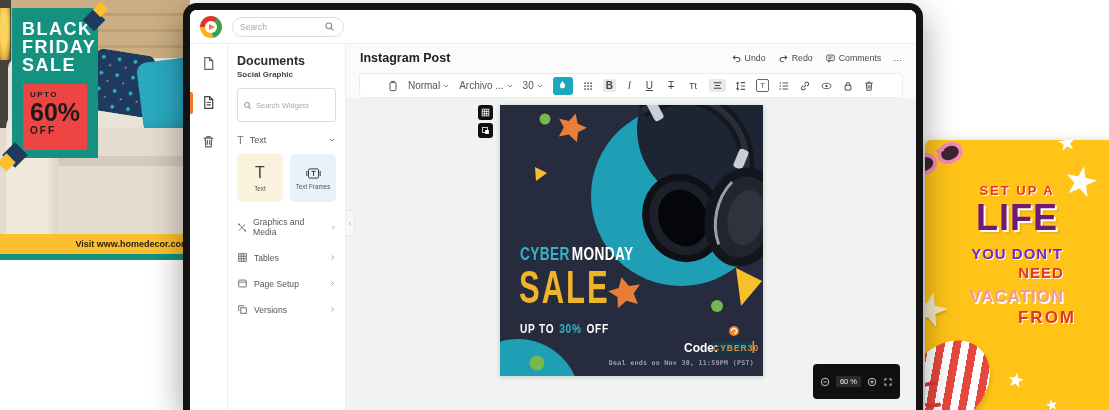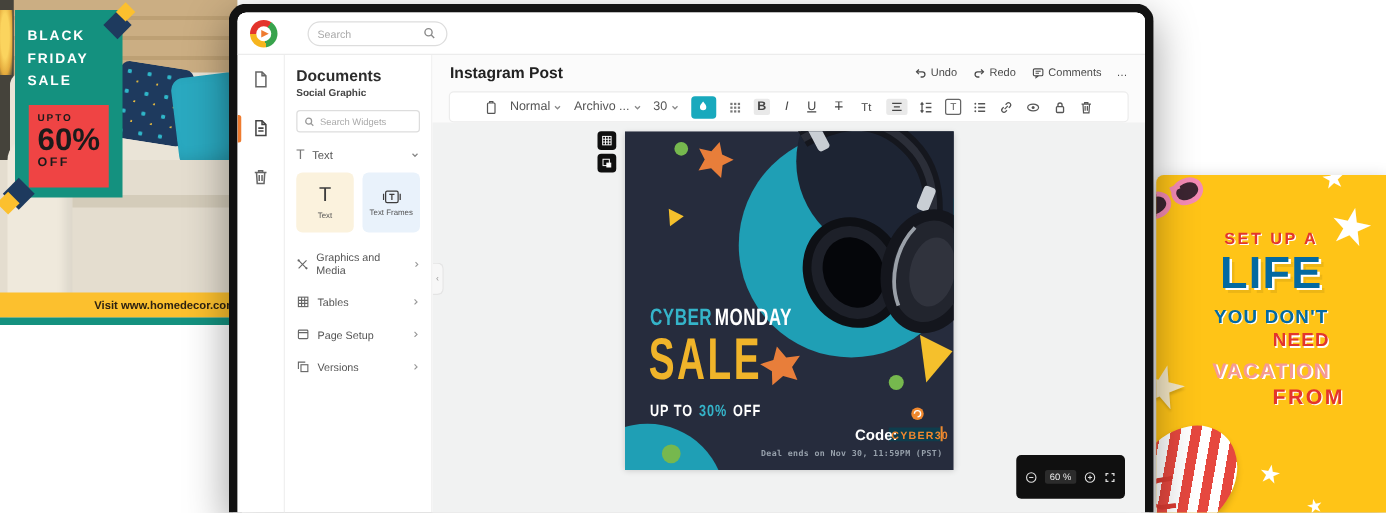--- a/index.html
+++ b/index.html
@@ -27,21 +27,21 @@
             background:#efe9dc; border-radius:18px 18px 0 0; box-shadow:inset -6px 0 8px rgba(0,0,0,.08); }
   .pl-pillow-navy { position:absolute; left:92px; top:52px; width:60px; height:62px;
             background:#1e3a5e; border-radius:8px; transform:rotate(9deg);
             background-image:radial-gradient(circle at 8px 8px, #2fb6c9 1.5px, transparent 2px),
                              radial-gradient(circle at 16px 16px, #f2c23d 1.2px, transparent 2px);
             background-size:16px 16px; }
   .pl-pillow-teal { position:absolute; left:140px; top:60px; width:56px; height:72px;
             background:#2aa9c0; border-radius:10px; transform:rotate(-7deg);
             box-shadow:inset -8px -6px 12px rgba(0,0,0,.15); }
   .pl-panel { position:absolute; left:12px; top:8px; width:86px; height:150px; background:#14917f; }
-  .pl-panel-text { padding:12px 0 0 10px; color:#fff; font-weight:bold; font-size:11px;
+  .pl-panel-text { padding:12px 0 0 10px; color:#fff; font-weight:bold; font-size:18px;
                    letter-spacing:1.5px; line-height:18px; }
   .pl-box { position:absolute; left:11px; top:76px; width:64px; height:66px; background:#ef4444;
             color:#1b1b1b; padding:6px 0 0 7px; }
   .pl-box .upto { font-size:8px; font-weight:bold; letter-spacing:1.5px; }
   .pl-box .pct  { font-size:25px; font-weight:bold; letter-spacing:0; line-height:26px; }
   .pl-box .off  { font-size:10px; font-weight:bold; letter-spacing:2px; }
   .diamond { position:absolute; transform:rotate(45deg); }
   .pl-d1 { left:86px; top:12px;  width:16px; height:16px; background:#1e3a5e; }
   .pl-d2 { left:95px; top:4px;   width:11px; height:11px; background:#fcc02e; }
   .pl-d3 { left:6px;  top:146px; width:18px; height:18px; background:#1e3a5e; }
@@ -51,23 +51,23 @@
                line-height:20px; padding-right:1px; }
   .pl-footer-strip { position:absolute; left:0; bottom:0; width:190px; height:6px; background:#14917f; }
 
   
   .poster-right { position:absolute; left:925px; top:140px; width:184px; height:270px;
                   overflow:hidden; z-index:1; background:#ffc417; border-radius:6px 0 0 0;
                   box-shadow:0 4px 14px rgba(0,0,0,.25); }
   .pr-text { position:absolute; left:0; top:44px; width:184px; text-align:center; line-height:1; }
   .pr-l1 { font-size:13px; font-weight:bold; color:#e3352c; letter-spacing:2px;
            text-shadow:1px 1px 0 #fff; }
-  .pr-l2 { font-size:36px; font-weight:bold; color:#0369a1; letter-spacing:1px; margin-top:3px;
+  .pr-l2 { font-size:36px; font-weight:bold; color:#701a75; letter-spacing:1px; margin-top:3px;
            text-shadow:2px 2px 0 #fff, 4px 4px 0 rgba(0,0,0,.07); }
-  .pr-l3 { font-size:15px; font-weight:bold; color:#0369a1; margin-top:10px; letter-spacing:1px;
+  .pr-l3 { font-size:15px; font-weight:bold; color:#6d28d9; margin-top:10px; letter-spacing:1px;
            text-shadow:1px 1px 0 #fff; }
   .pr-l4 { font-size:15px; font-weight:bold; color:#e3352c; margin-top:4px; letter-spacing:1px;
            text-shadow:1px 1px 0 #fff;margin-left:48px; }
   .pr-l5 { font-size:17px; font-weight:bold; color:#f59a93; margin-top:8px; letter-spacing:1px;
            text-shadow:1.5px 1.5px 0 #fff; }
   .pr-l6 { font-size:17px; font-weight:bold; color:#e3352c; margin-top:4px; padding-left:60px;
            letter-spacing:2px; text-shadow:1px 1px 0 #fff; }
   .pr-star { position:absolute; color:#fff; }
   .pr-s1 { right:10px; top:18px; font-size:40px; transform:rotate(12deg); }
   .pr-s2 { right:32px; top:-10px; font-size:22px; transform:rotate(-8deg); }
@@ -89,21 +89,21 @@
               border-left:4px solid #d93b32; border-right:4px solid #d93b32;
               border-radius:0 0 50% 50%; transform:rotate(40deg); }
 
   
   .window { position:absolute; left:183px; top:3px; width:740px; height:407px; z-index:2;
             border:7px solid #121212; border-bottom:none; border-radius:14px 14px 0 0;
             background:#fff; box-shadow:0 12px 34px rgba(0,0,0,.38); overflow:hidden; }
   .win-inner { position:absolute; inset:0; display:flex; flex-direction:column; background:#fff; }
 
   
-  .hdr { height:34px; display:flex; align-items:center; padding:0 10px; gap:24px;
+  .hdr { height:34px; display:flex; align-items:center; padding:0 10px; gap:10px;
          border-bottom:1px solid #ececec; background:#fff; flex:0 0 auto; }
   .logo { width:22px; height:22px; border-radius:50%; position:relative; flex:0 0 auto;
           background:conic-gradient(from -90deg, #e3342b 0 34%, #38a34c 34% 72%, #f6b51e 72% 100%); }
   .logo::after { content:""; position:absolute; left:5px; top:5px; width:12px; height:12px;
           border-radius:50%; background:#fff; }
   .logo::before { content:""; position:absolute; left:9px; top:8px; width:0; height:0; z-index:1;
           border-left:6px solid #ef7b2f; border-top:3px solid transparent; border-bottom:3px solid transparent; }
   .hdr-search { width:112px; height:20px; border:1px solid #ddd; border-radius:11px;
                 display:flex; align-items:center; padding:0 7px; gap:4px; }
   .hdr-search input { border:none; outline:none; width:80px; font-size:8.5px; color:#444;
@@ -123,21 +123,21 @@
   .rail { width:38px; border-right:1px solid #f0f0f0; display:flex; flex-direction:column;
           align-items:center; padding-top:12px; gap:24px; flex:0 0 auto; }
   .rail-item { position:relative; width:38px; display:flex; justify-content:center; }
   .rail-item.active::before { content:""; position:absolute; left:0; top:-3px; width:3px;
           height:22px; background:#ef7b2f; border-radius:0 2px 2px 0; }
 
   
   .sidebar { width:118px; border-right:1px solid #eee; padding:10px 9px; flex:0 0 auto; }
   .sb-title { font-size:12.5px; font-weight:bold; color:#2c2c2c; }
   .sb-sub { font-size:8px; font-weight:bold; color:#454545; margin-top:2px; }
-  .sb-search { margin-top:9px; height:18px; border:1px solid #ddd; border-radius:3px;
+  .sb-search { margin-top:9px; height:34px; border:1px solid #ddd; border-radius:3px;
                display:flex; align-items:center; gap:4px; padding:0 5px; }
   .sb-search input { border:none; outline:none; width:72px; font-size:7.5px; color:#444;
                      font-family:"Liberation Sans", sans-serif; background:transparent; }
   .sb-search input::placeholder { color:#a9a9a9; }
   .sb-sect { margin-top:12px; display:flex; align-items:center; gap:6px; font-size:9px; color:#555; }
   .sb-sect .t-glyph { font-size:11px; color:#777; }
   .sb-sect .chev { margin-left:auto; }
   .sb-cards { margin-top:8px; display:flex; gap:7px; }
   .sb-card { width:46px; height:48px; border-radius:5px; display:flex; flex-direction:column;
              align-items:center; justify-content:center; gap:3px; }

